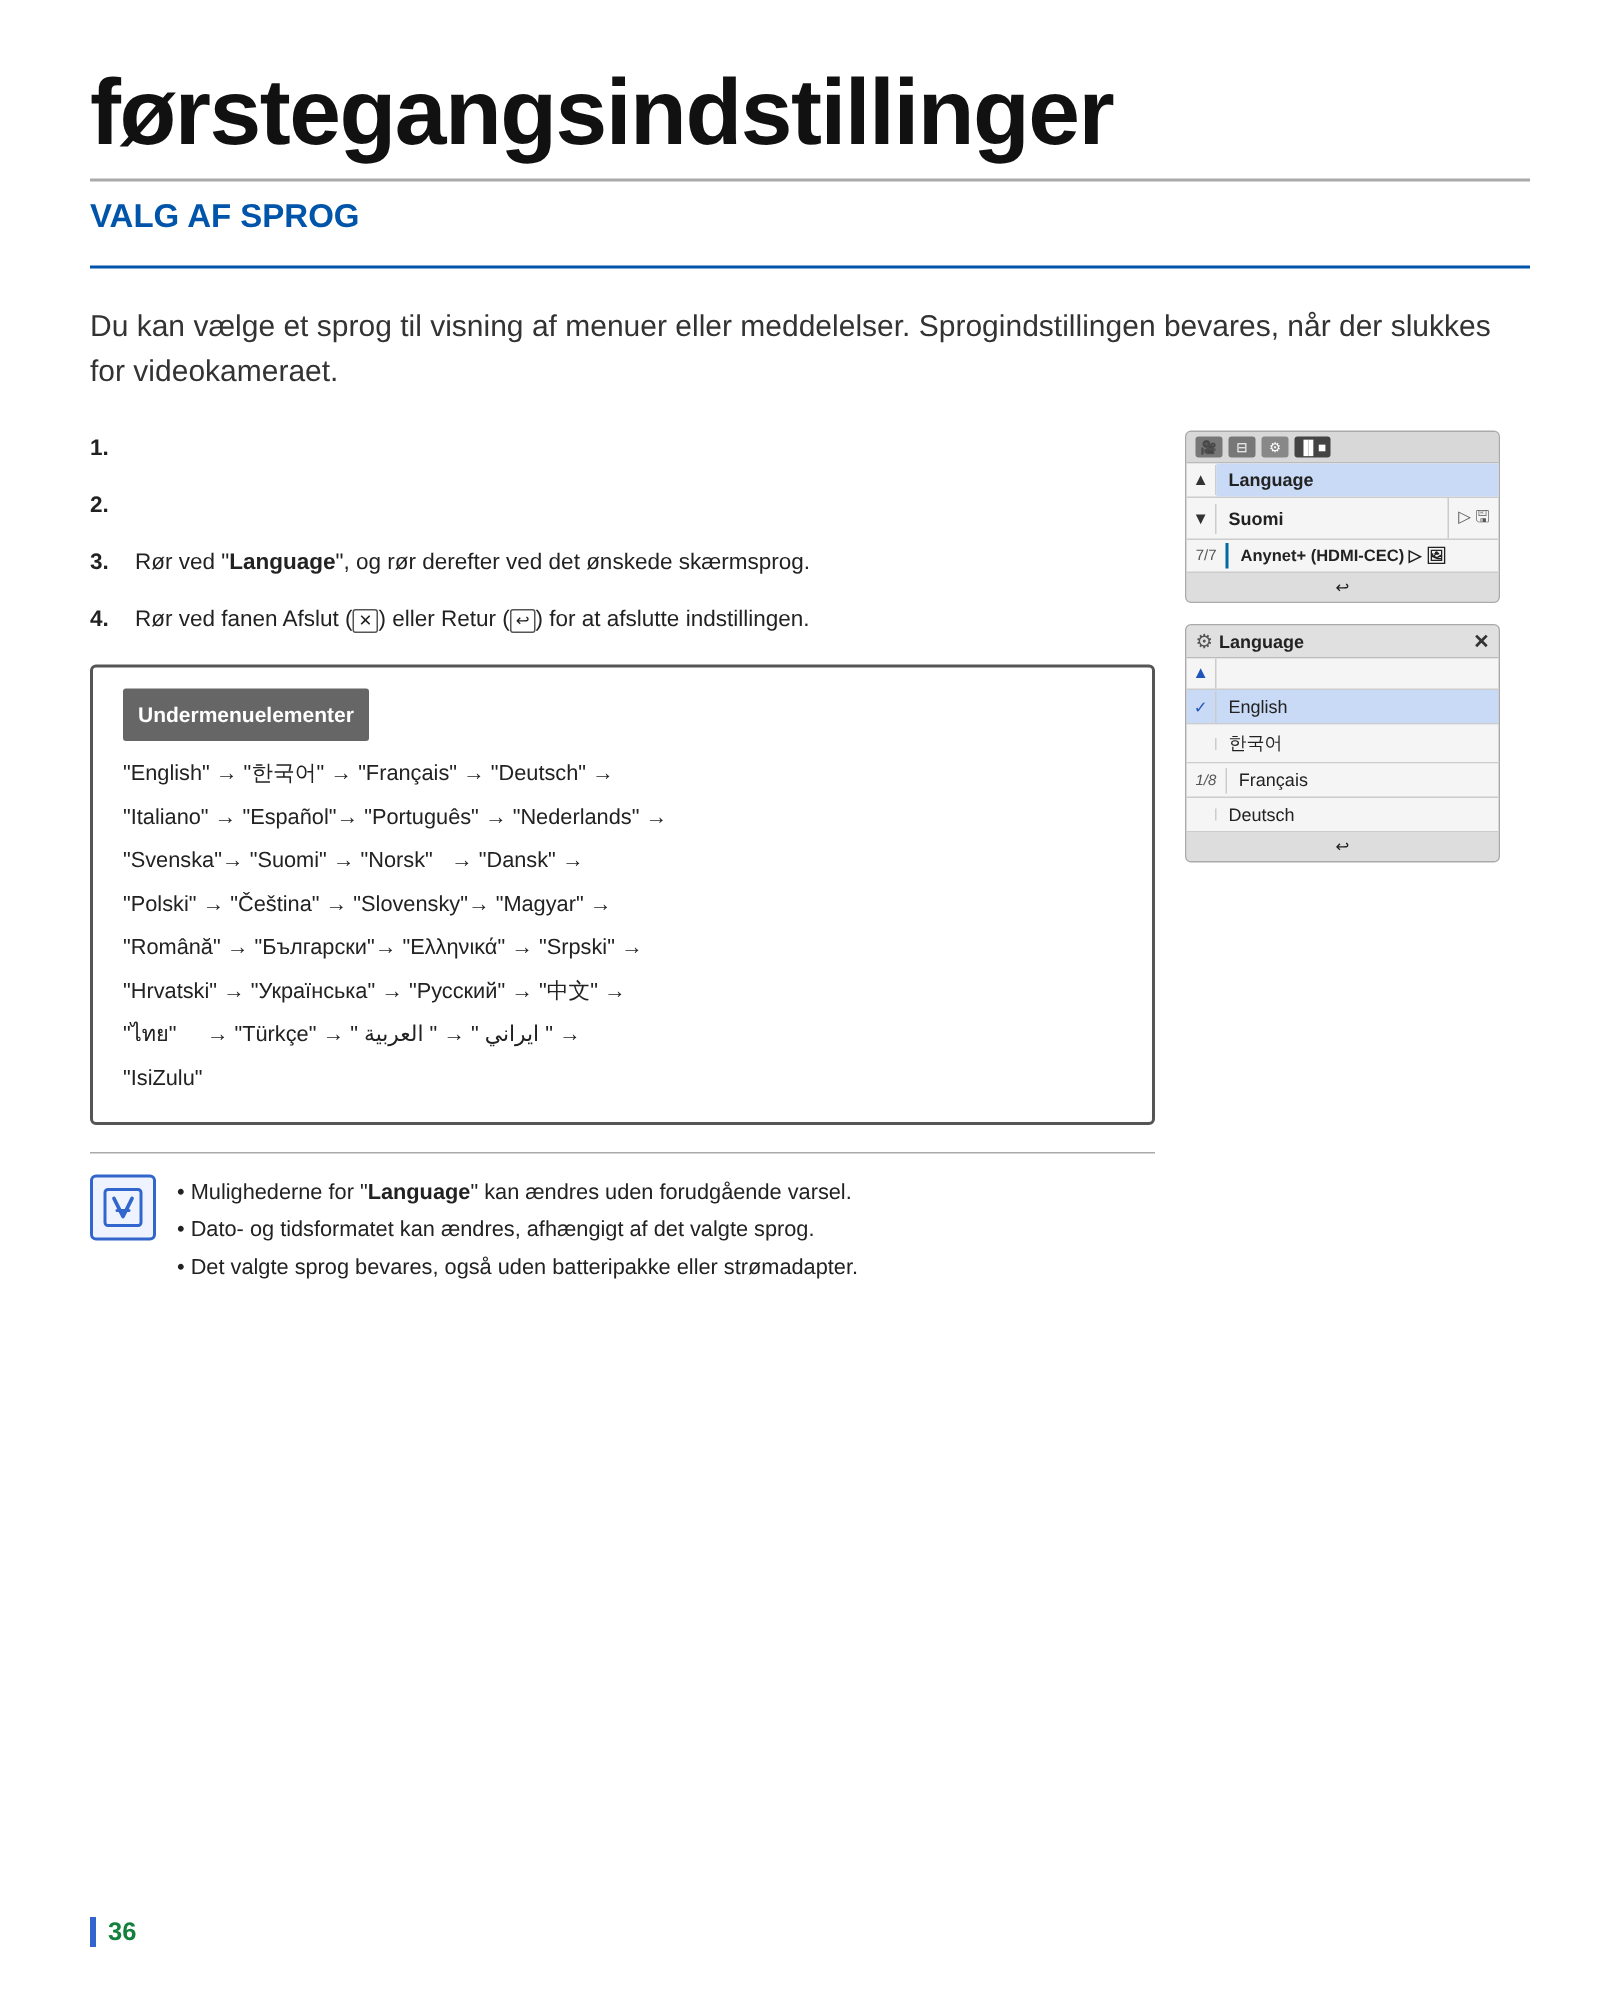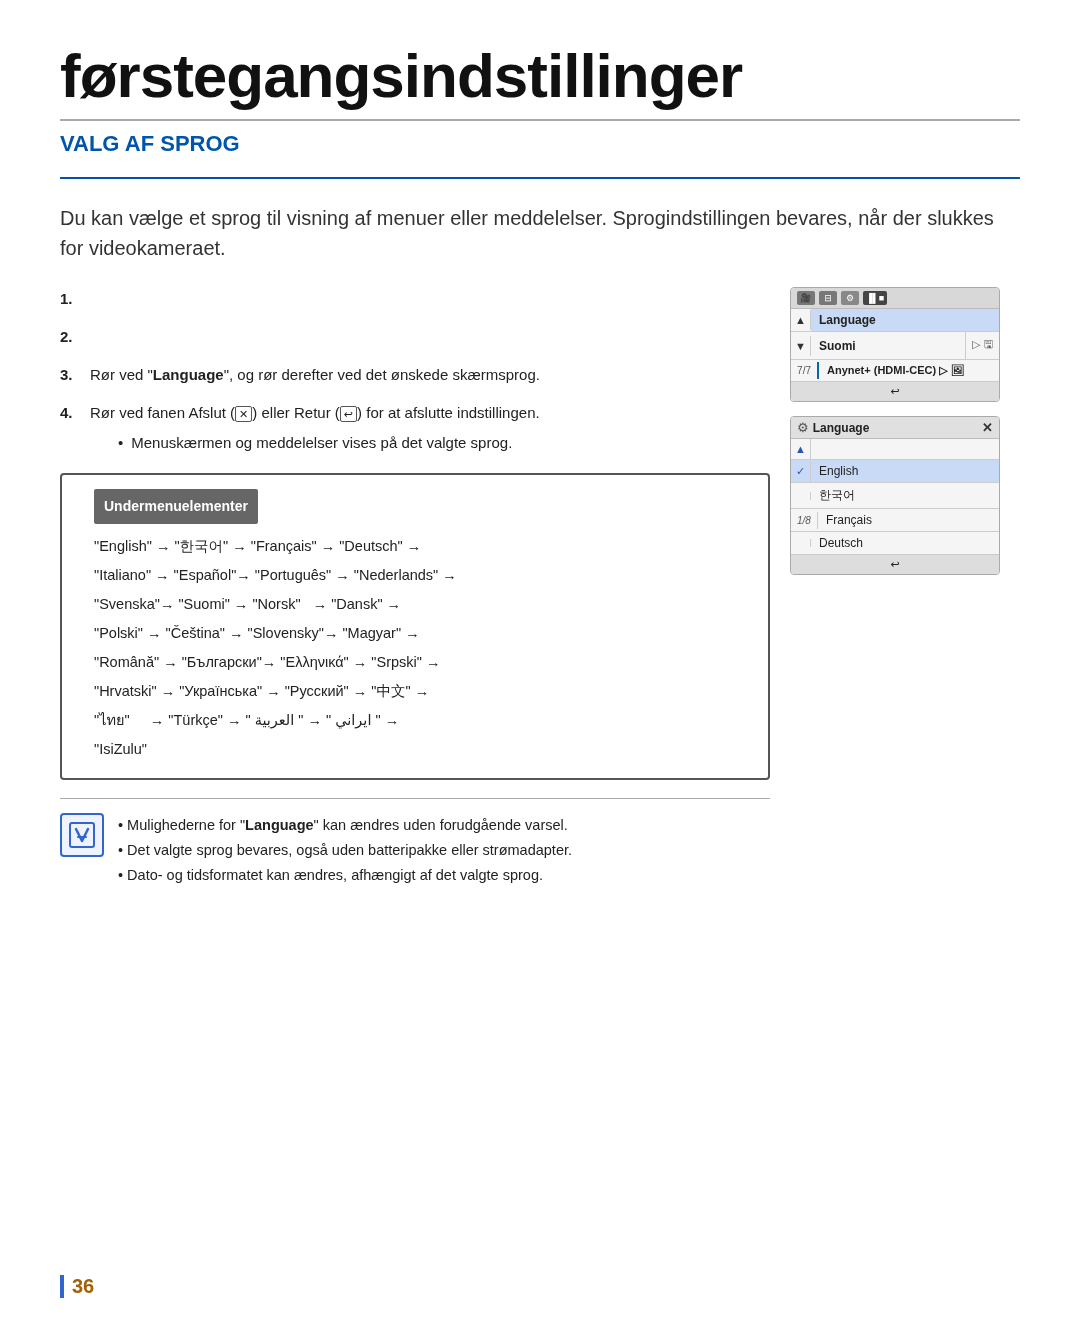--- a/index.html
+++ b/index.html
@@ -76,21 +76,21 @@
       font-size: 15px;
       line-height: 1.6;
       margin-bottom: 0;
     }
     .sub-bullet li::before {
       content: "• ";
     }
     .submenu-box {
       border: 2px solid #555;
       border-radius: 4px;
-      padding: 14px 32px;
+      padding: 14px 20px;
       margin-top: 10px;
       margin-bottom: 18px;
       font-size: 14.5px;
       line-height: 2.1;
     }
     .submenu-title {
       background: #666;
       color: #fff;
       font-weight: bold;
       font-size: 14px;
@@ -133,23 +133,23 @@
     .note-text ul {
       list-style: none;
     }
     .note-text ul li::before {
       content: "• ";
     }
     .page-num {
       position: absolute;
       bottom: 30px;
       left: 60px;
-      font-size: 20px;
-      font-weight: bold;
-      color: #a16207;
+      font-size: 17px;
+      font-weight: bold;
+      color: #15803d;
       border-left: 4px solid #3366cc;
       padding-left: 8px;
     }
 
     
     .ui-widget {
       border: 1px solid #aaa;
       border-radius: 4px;
       overflow: hidden;
       font-size: 12px;
@@ -307,23 +307,20 @@
         <span class="step-num">2.</span>
       </li>
       <li>
         <span class="step-num">3.</span>
         <span>Rør ved "<strong>Language</strong>", og rør derefter ved det ønskede skærmsprog.</span>
       </li>
       <li>
         <span class="step-num">4.</span>
         <div>
           <span>Rør ved fanen Afslut (<span style="border:1px solid #555;padding:1px 3px;border-radius:2px;font-size:11px;">✕</span>) eller Retur (<span style="border:1px solid #555;padding:1px 3px;border-radius:2px;font-size:11px;">↩</span>) for at afslutte indstillingen.</span>
-          <ul class="sub-bullet">
-            <li>Menuskærmen og meddelelser vises på det valgte sprog.</li>
-          </ul>
         </div>
       </li>
     </ol>
 
     <div class="submenu-box">
       <div class="submenu-title">Undermenuelementer</div>
       <div class="submenu-content">
         <div>"English" → "한국어" → "Français" → "Deutsch" →</div>
         <div>"Italiano" → "Español"→ "Português" → "Nederlands" →</div>
         <div>"Svenska"→ "Suomi" → "Norsk"&nbsp;&nbsp;&nbsp;→ "Dansk" →</div>
@@ -339,22 +336,22 @@
       <div class="note-icon">
         <svg width="28" height="28" viewBox="0 0 28 28" fill="none">
           <rect x="2" y="2" width="24" height="24" rx="2" stroke="#3366cc" stroke-width="2" fill="#eef3ff"></rect>
           <path d="M8 8 L14 20 L20 8" stroke="#3366cc" stroke-width="2.5" fill="none" stroke-linecap="round" stroke-linejoin="round"></path>
           <line x1="10" y1="16" x2="18" y2="16" stroke="#3366cc" stroke-width="2" stroke-linecap="round"></line>
         </svg>
       </div>
       <div class="note-text">
         <ul>
           <li>Mulighederne for "<strong>Language</strong>" kan ændres uden forudgående varsel.</li>
+          <li>Dato- og tidsformatet kan ændres, afhængigt af det valgte sprog.</li>
           <li>Det valgte sprog bevares, også uden batteripakke eller strømadapter.</li>
-          <li>Dato- og tidsformatet kan ændres, afhængigt af det valgte sprog.</li>
         </ul>
       </div>
     </div>
   </div>
 
   <div class="right-col">
 
     <div class="ui-widget">
       <div class="ui-widget-header">
         <span class="ui-icon menu" title="camera">🎥</span>

